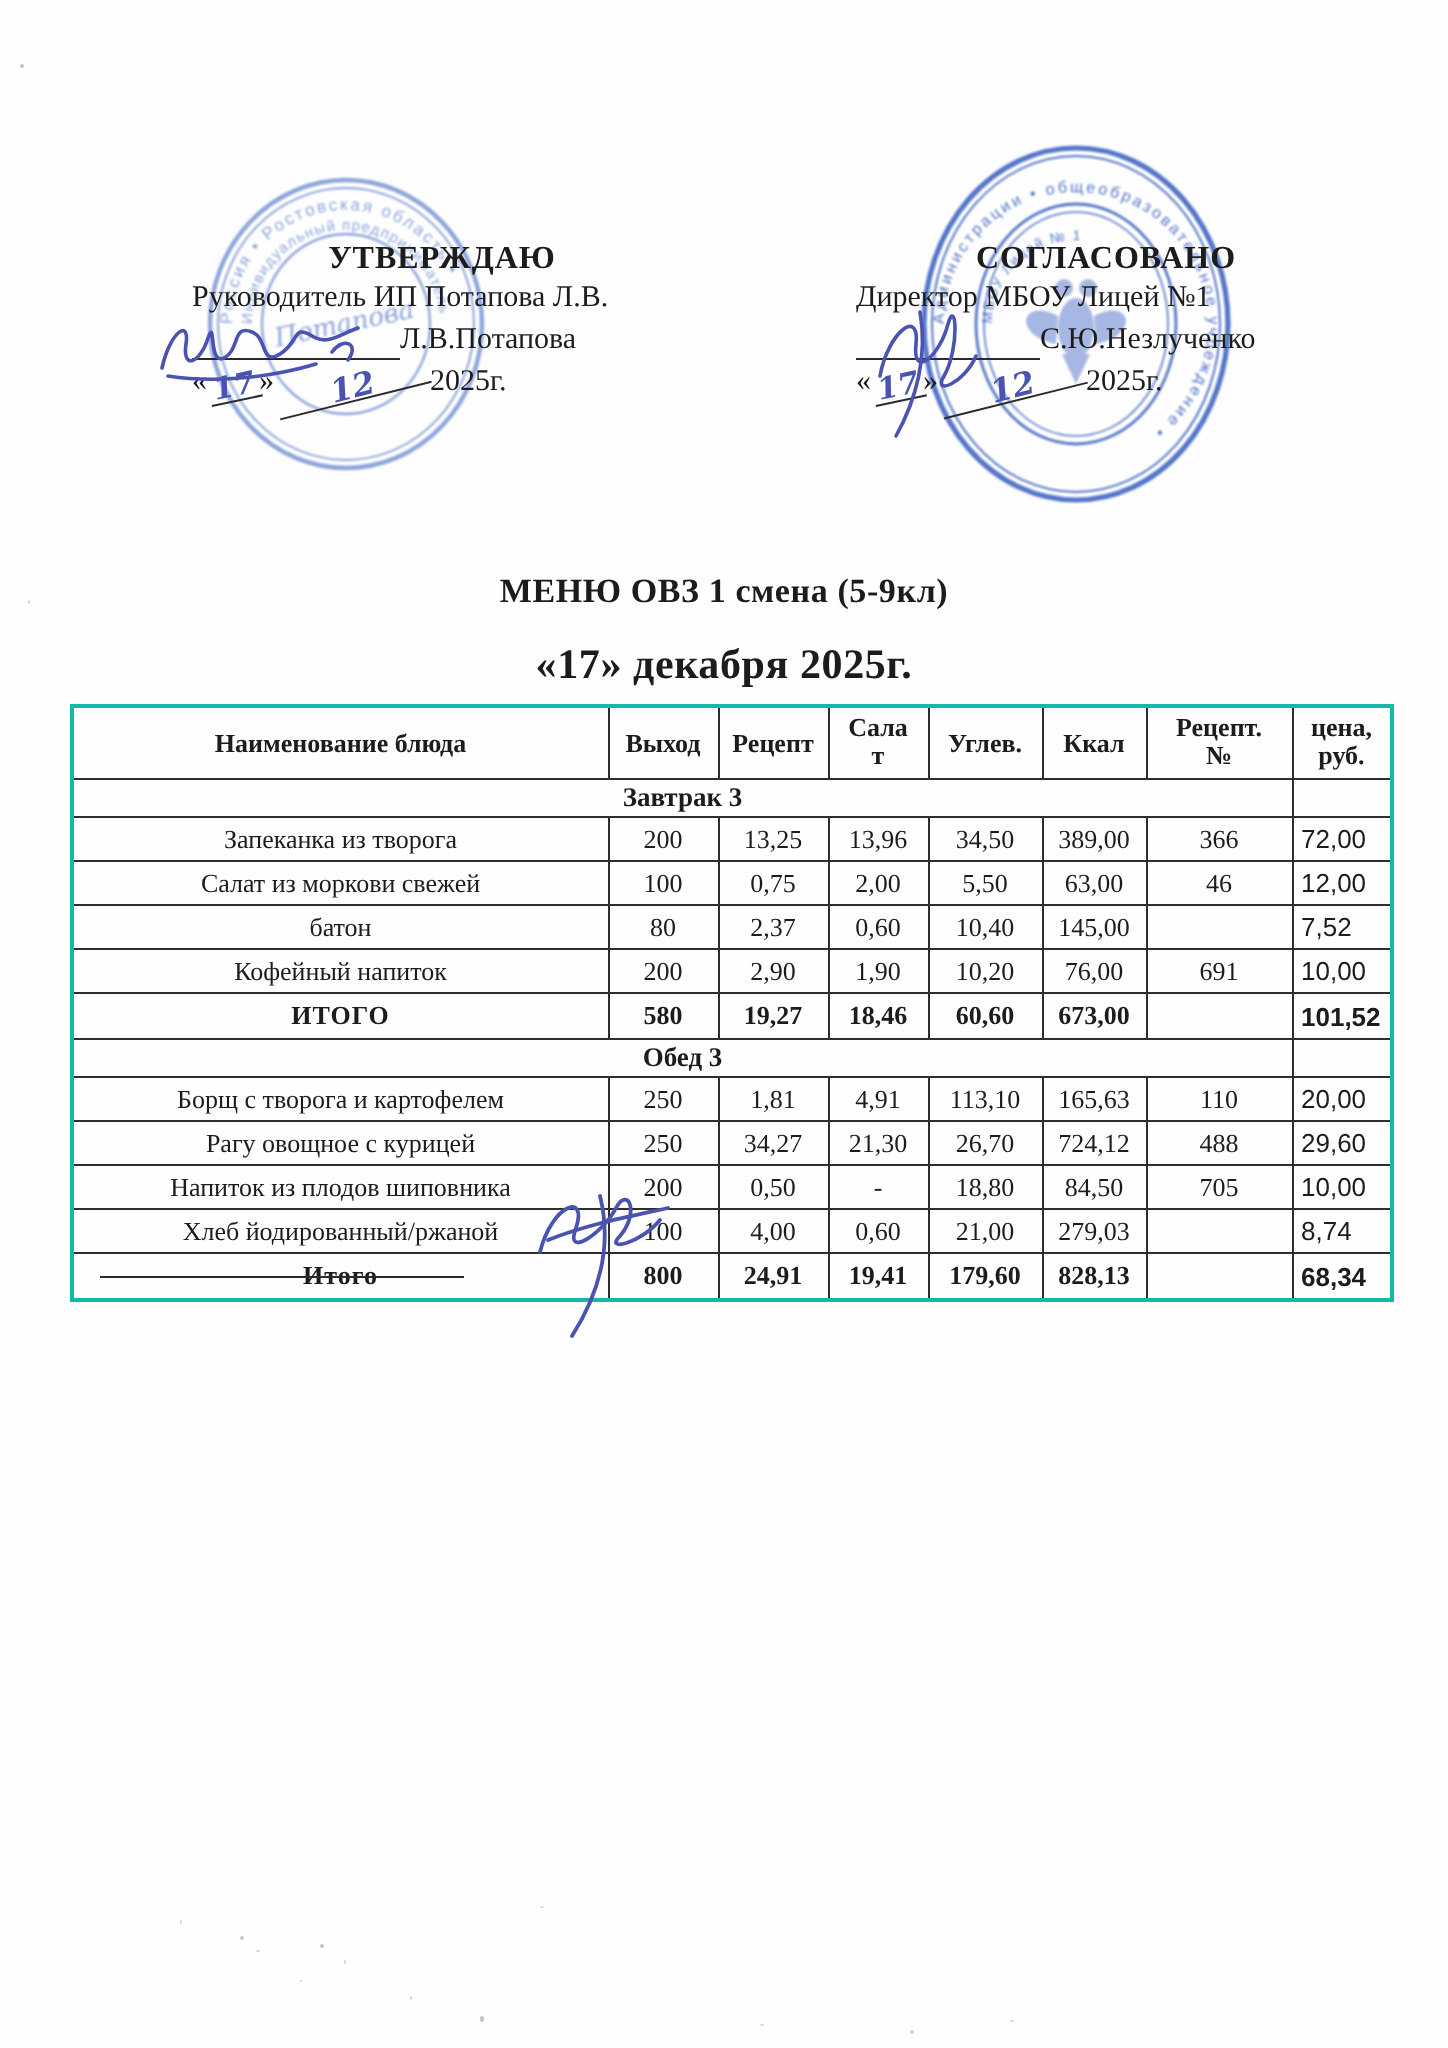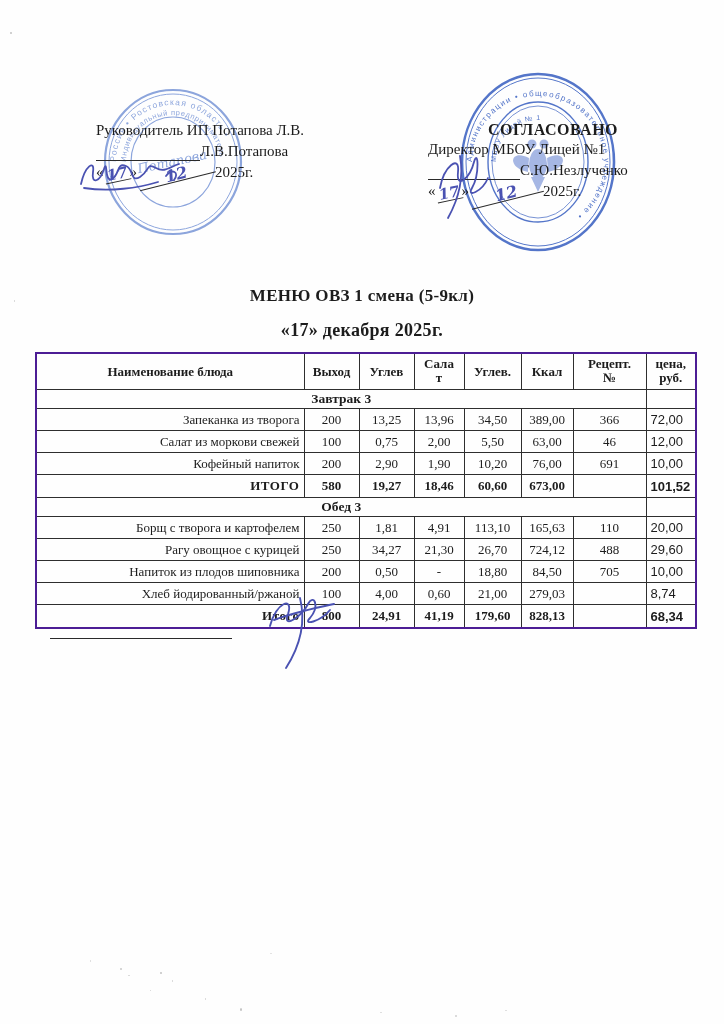--- a/index.html
+++ b/index.html
@@ -29,36 +29,36 @@
 
   
   .sig{position:absolute;z-index:4;}
   .sig-left{left:78px;top:152px;}
   .sig-right{left:428px;top:146px;}
   .sig-bottom{left:258px;top:588px;}
 
   
   .doc-title{position:absolute;left:0;top:286px;width:724px;text-align:center;z-index:2;}
   .doc-title .t1{font-weight:bold;font-size:17px;letter-spacing:.3px;}
-  .doc-title .t2{font-weight:bold;font-size:18px;margin-top:14px;letter-spacing:.3px;font-family:Liberation Serif, serif;}
+  .doc-title .t2{font-weight:bold;font-size:21px;margin-top:14px;letter-spacing:.3px;font-family:Liberation Serif, serif;}
 
   
   .tablewrap{position:absolute;left:35px;top:352px;z-index:2;}
   table.menu{border-collapse:collapse;table-layout:fixed;width:660px;
-             border:2px solid #4c1d95;}
+             border:2px solid #14b8a6;}
   table.menu th,table.menu td{border:1px solid #2e2e2e;padding:1px 4px;
              font-size:13px;overflow:hidden;vertical-align:middle;}
   table.menu th{font-weight:bold;text-align:center;height:33px;padding:1px 2px;}
   .hdr-narrow{display:inline-block;word-break:break-all;line-height:14px;}
   .w-fat{width:30px;}
   .w-rec{width:52px;}
   .w-price{width:38px;}
   tr.sec td{font-weight:bold;text-align:center;height:16px;font-size:13.5px;}
   tr.data td{height:19px;}
-  td.c-name{text-align:right;padding-left:6px;white-space:nowrap;}
+  td.c-name{text-align:center;padding-left:6px;white-space:nowrap;}
   td.c-num{text-align:center;}
   td.c-price{font-family:"Liberation Sans",sans-serif;font-size:12.5px;text-align:left;}
   tr.total td{font-weight:bold;height:20px;}
   tr.total td.c-name{letter-spacing:.5px;}
 
   
   .footer{position:absolute;left:50px;top:622px;font-size:15.5px;z-index:2;
           display:flex;align-items:flex-end;}
   .footer .f-uline{display:inline-block;width:182px;border-bottom:1px solid #2a2a2a;height:16px;}
 
@@ -121,20 +121,21 @@
         <path d="M71,86 C52,76 48,96 70,100 Z"></path>
         <path d="M89,86 C108,76 112,96 90,100 Z"></path>
         <circle cx="74" cy="72" r="4.5"></circle>
         <circle cx="86" cy="72" r="4.5"></circle>
         <path d="M73,105 L80,120 L87,105 Z"></path>
       </g>
     </g>
   </svg>
 
   <div class="approval appr-left">
+    <div class="appr-title">УТВЕРЖДАЮ</div>
     <div class="appr-sub">Руководитель ИП Потапова Л.В.</div>
     <div class="sigline">
       <span class="uline" style="width:104px"></span>
         <span>Л.В.Потапова</span>
     </div>
     <div class="dateline">
       <span class="q">«</span>
         <span class="uline ink ink-day" style="width:26px">17</span>
         <span class="q">»</span>
         <span class="uline ink ink-month" style="width:78px">12</span>
@@ -193,21 +194,21 @@
           <col style="width:50px">
         <col style="width:57px">
           <col style="width:52px">
           <col style="width:73px">
           <col style="width:50px">
       </colgroup>
       <tbody>
           <tr>
         <th>Наименование блюда</th>
         <th>Выход</th>
-        <th>Углев</th>
+        <th>Рецепт</th>
         <th><span class="hdr-narrow w-fat">Салат</span></th>
         <th>Углев.</th>
         <th>Ккал</th>
         <th><span class="hdr-narrow w-rec">Рецепт. №</span></th>
         <th><span class="hdr-narrow w-price">цена, руб.</span></th>
       </tr>
 
       <tr class="sec">
         <td colspan="7">Завтрак 3</td>
         <td></td>
@@ -224,20 +225,30 @@
       </tr>
       <tr class="data">
         <td class="c-name">Салат из моркови свежей</td>
         <td class="c-num">100</td>
         <td class="c-num">0,75</td>
         <td class="c-num">2,00</td>
         <td class="c-num">5,50</td>
         <td class="c-num">63,00</td>
         <td class="c-num">46</td>
         <td class="c-price">12,00</td>
+      </tr>
+      <tr class="data">
+        <td class="c-name">батон</td>
+        <td class="c-num">80</td>
+        <td class="c-num">2,37</td>
+        <td class="c-num">0,60</td>
+        <td class="c-num">10,40</td>
+        <td class="c-num">145,00</td>
+        <td class="c-num"></td>
+        <td class="c-price">7,52</td>
       </tr>
       <tr class="data">
         <td class="c-name">Кофейный напиток</td>
         <td class="c-num">200</td>
         <td class="c-num">2,90</td>
         <td class="c-num">1,90</td>
         <td class="c-num">10,20</td>
         <td class="c-num">76,00</td>
         <td class="c-num">691</td>
         <td class="c-price">10,00</td>
@@ -294,21 +305,21 @@
         <td class="c-num">0,60</td>
         <td class="c-num">21,00</td>
         <td class="c-num">279,03</td>
         <td class="c-num"></td>
         <td class="c-price">8,74</td>
       </tr>
       <tr class="total">
         <td class="c-name">Итого</td>
         <td class="c-num">800</td>
         <td class="c-num">24,91</td>
-        <td class="c-num">41,19</td>
+        <td class="c-num">19,41</td>
         <td class="c-num">179,60</td>
         <td class="c-num">828,13</td>
         <td class="c-num"></td>
         <td class="c-price">68,34</td>
       </tr>
     </tbody>
       </table>
   </div>
 
   <div class="footer">

